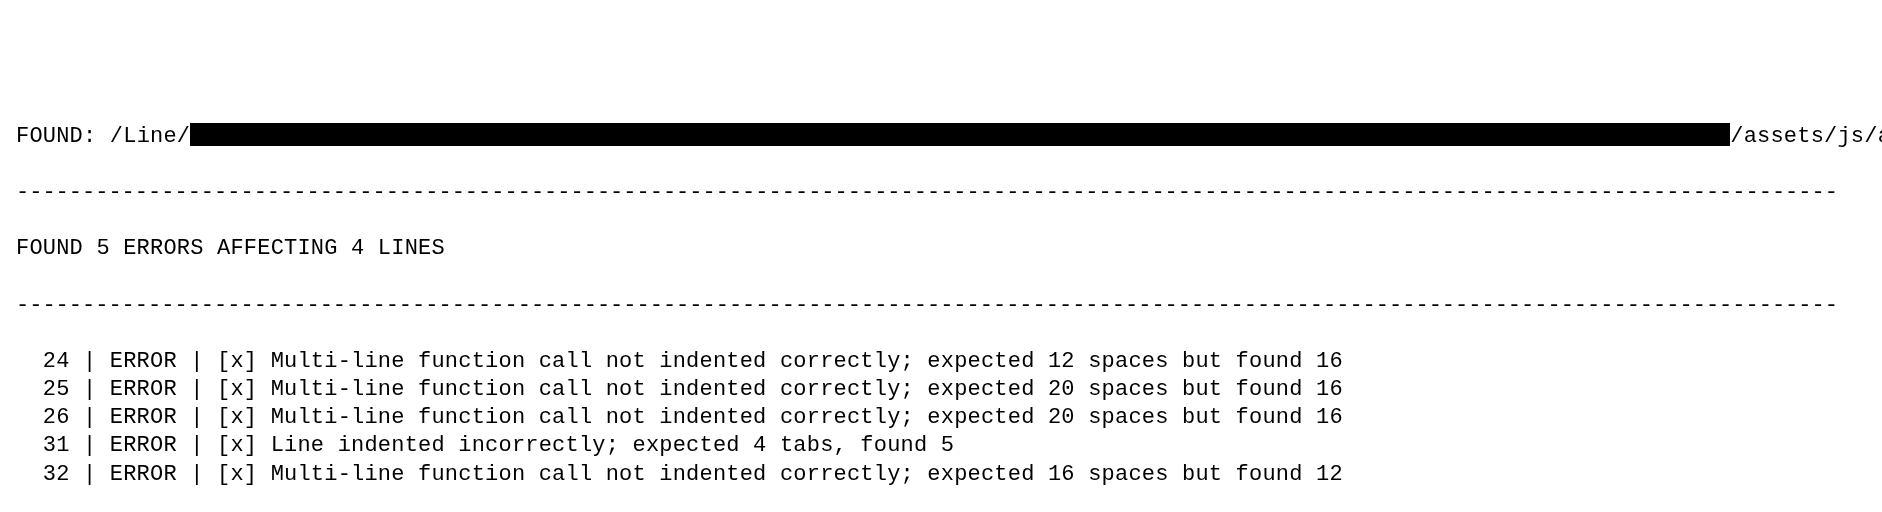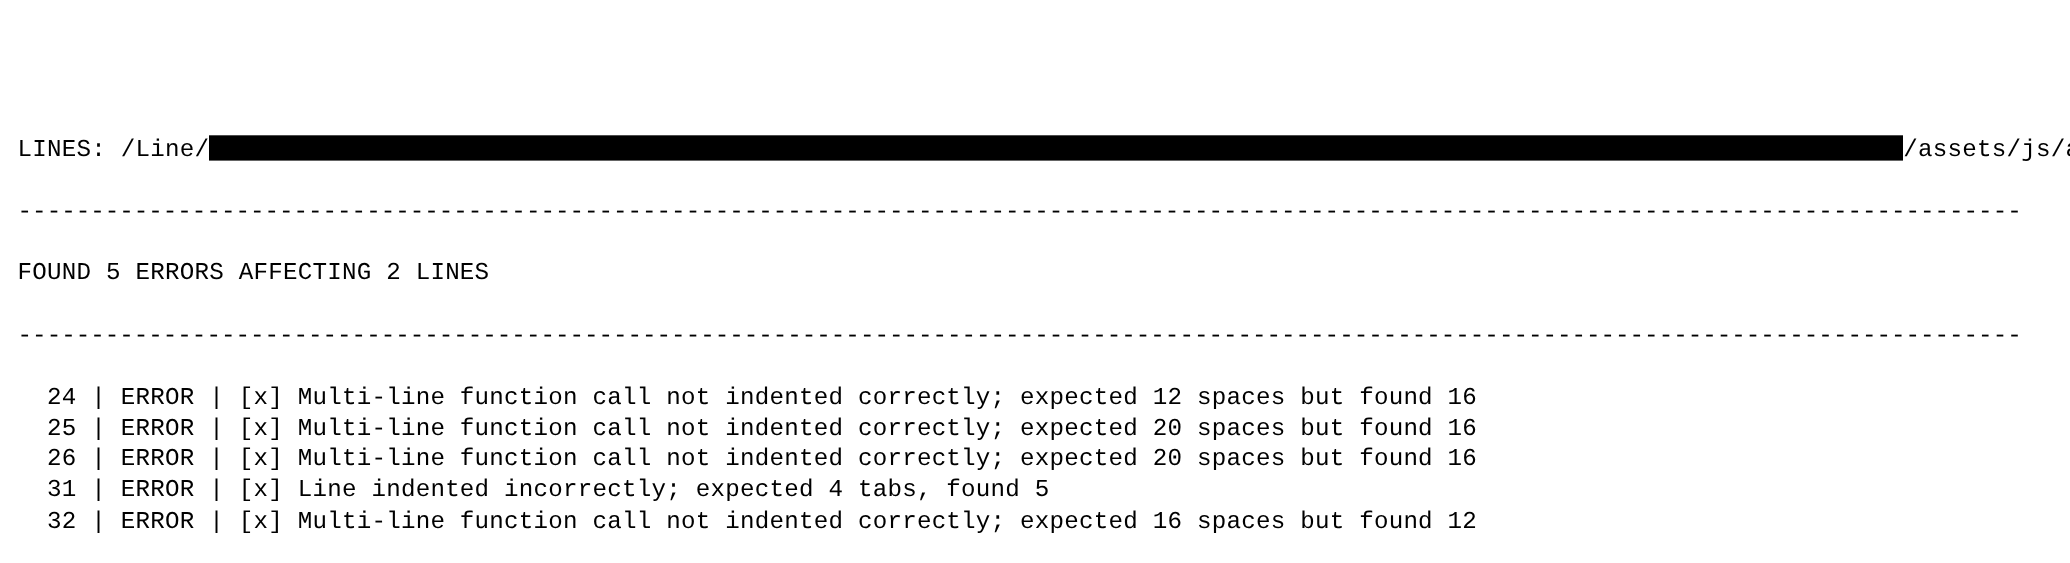--- a/index.html
+++ b/index.html
@@ -32,23 +32,23 @@
     overflow: hidden;
     display: block;
     max-width: 100%;
   }
 </style>
 </head>
 <body>
 
 
 
-<span class="line"><span>LINES:</span> <span>/Line/</span><span class="redacted" style="width:1540px"></span><span>/assets/js/admin.js</span></span>
+<span class="line"><span>FOUND:</span> <span>/Line/</span><span class="redacted" style="width:1540px"></span><span>/assets/js/admin.js</span></span>
 <span class="line dashes">------------------------------------------------------------------------------------------------------------------------------------------</span>
-<span class="line">FOUND 5 ERRORS AFFECTING 2 LINES</span>
+<span class="line">FOUND 5 ERRORS AFFECTING 4 LINES</span>
 <span class="line dashes">------------------------------------------------------------------------------------------------------------------------------------------</span>
 <div id="errors"><span class="line">  24 | ERROR | [x] Multi-line function call not indented correctly; expected 12 spaces but found 16</span><span class="line">  25 | ERROR | [x] Multi-line function call not indented correctly; expected 20 spaces but found 16</span><span class="line">  26 | ERROR | [x] Multi-line function call not indented correctly; expected 20 spaces but found 16</span><span class="line">  31 | ERROR | [x] Line indented incorrectly; expected 4 tabs, found 5</span><span class="line">  32 | ERROR | [x] Multi-line function call not indented correctly; expected 16 spaces but found 12</span></div>
 
 
 
 
 
 
 
 

